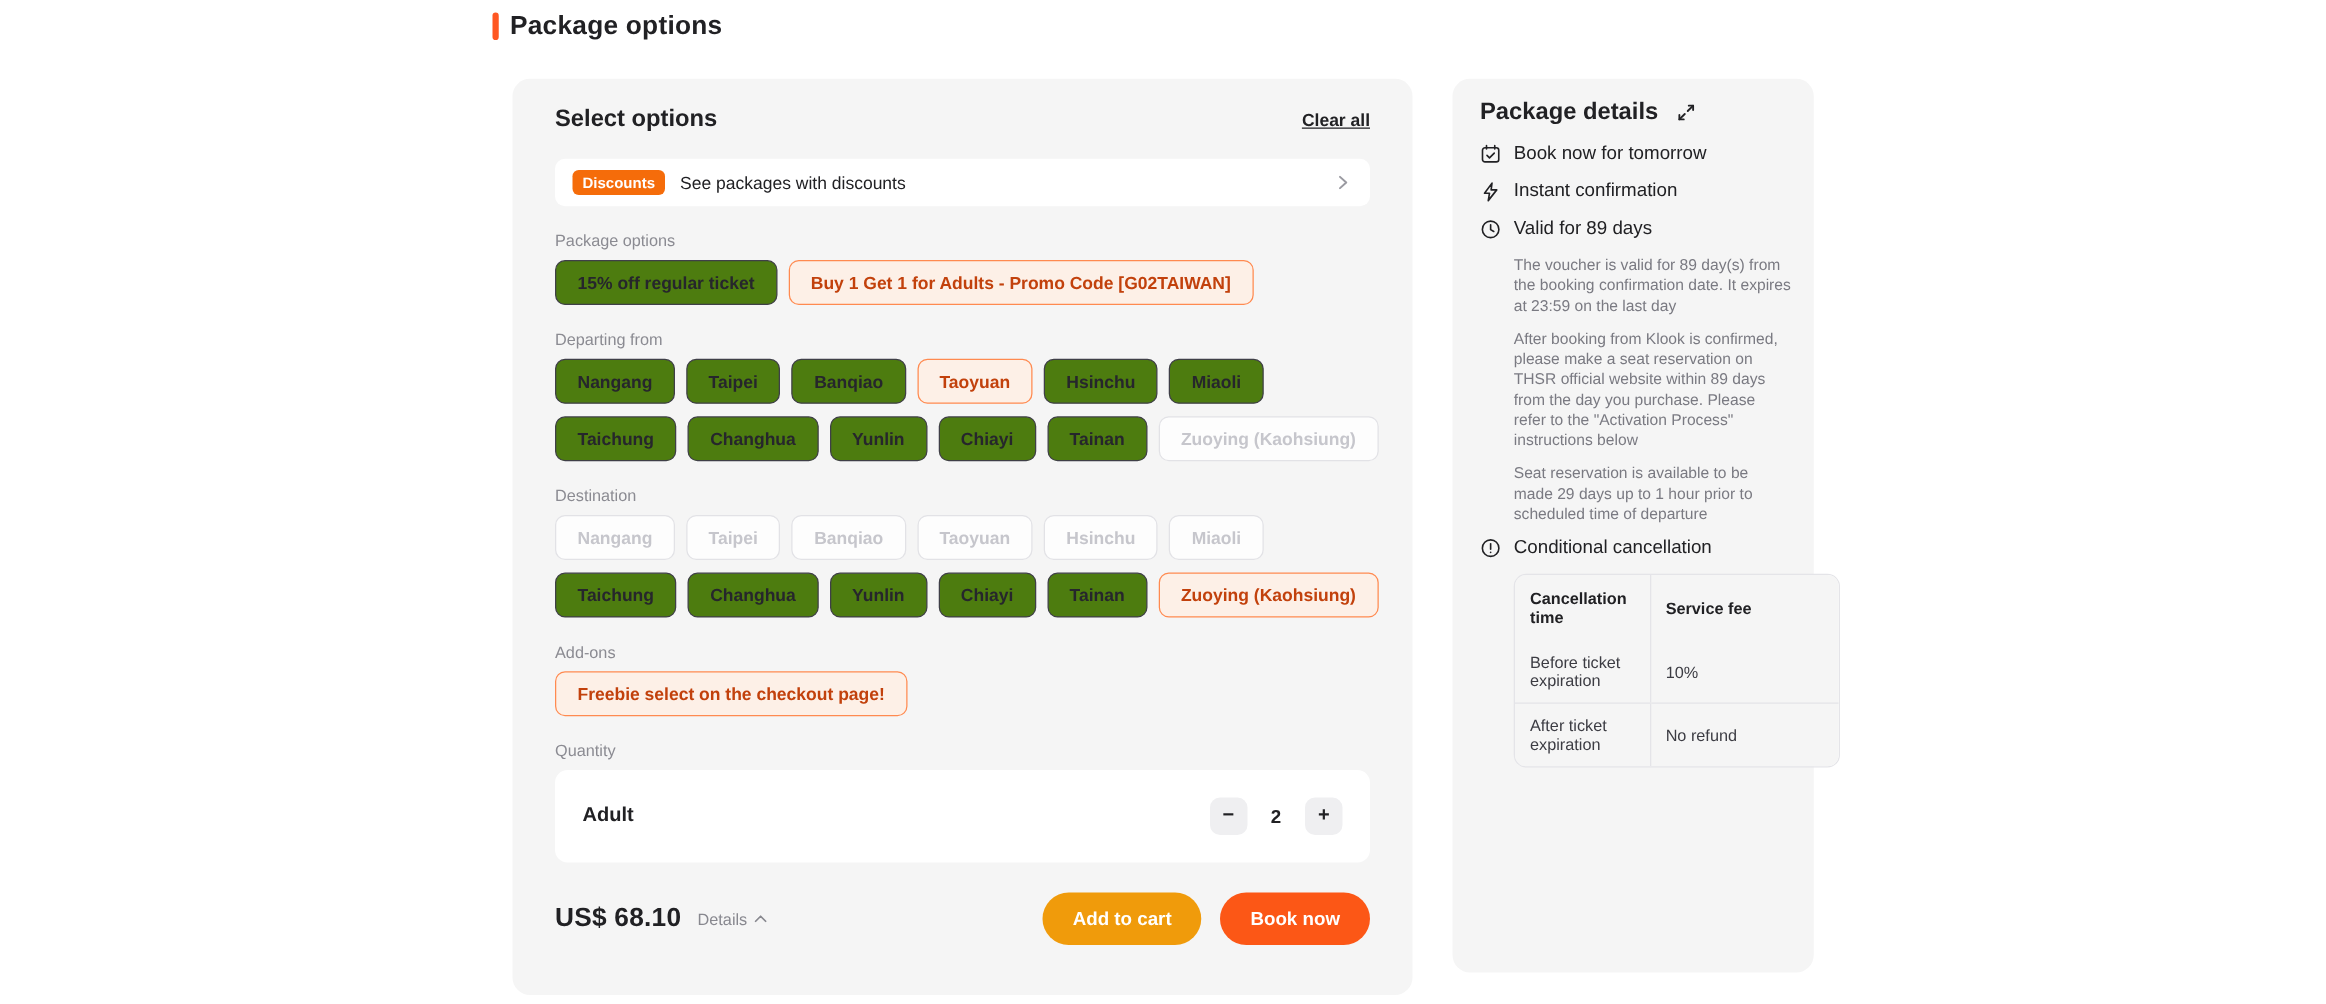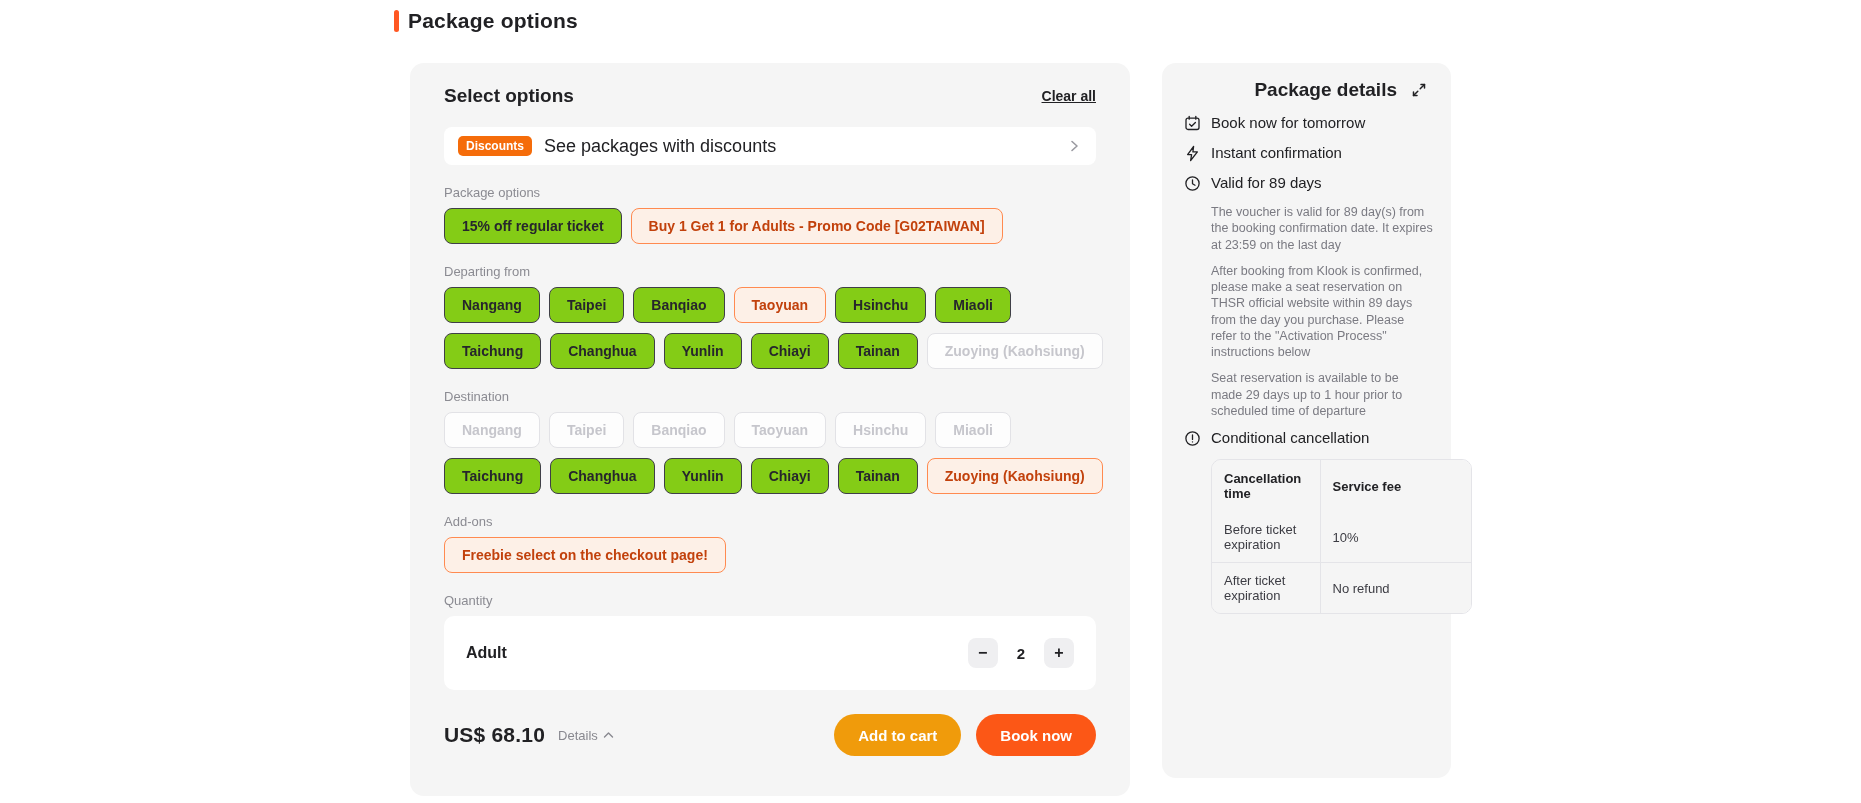--- a/index.html
+++ b/index.html
@@ -16,28 +16,28 @@
   .select-card { position:absolute; left:410px; top:63px; width:720px; height:733px;
     background:#f5f5f5; border-radius:14px; padding:22px 34px; }
   .select-head { display:flex; justify-content:space-between; align-items:center; margin-bottom:20px; }
   .select-title { font-size:19px; font-weight:700; }
   .clear-all { font-size:14px; font-weight:600; color:#212124; text-decoration:underline; cursor:pointer; }
 
   .discount-bar { background:#fff; border-radius:8px; height:38px; display:flex; align-items:center;
     padding:0 14px; margin-bottom:20px; cursor:pointer; }
   .discount-badge { background:#f56c0a; color:#fff; font-size:12px; font-weight:700;
     padding:3px 8px; border-radius:5px; margin-right:12px; }
-  .discount-text { font-size:18px; color:#212124;text-align:right; }
+  .discount-text { font-size:14px; color:#212124;text-align:right; }
   .discount-bar .chev { margin-left:auto; display:flex; }
 
   .group-label { font-size:13px; color:#8b8b92; margin-bottom:8px; }
   .chip-rows { margin-bottom:20px; }
   .chip-row { display:flex; gap:9px; margin-bottom:10px; }
   .chip-row:last-child { margin-bottom:0; }
-  .chip { font-family:inherit; font-size:14px; font-weight:700; color:#26262c; background:#84cc16;
+  .chip { font-family:inherit; font-size:14px; font-weight:700; color:#26262c; background:#4d7c0f;
     border:1px solid #3f3f47; border-radius:8px; padding:9px 17px; cursor:pointer; white-space:nowrap; }
   .chip.selected { color:#c2410c; border-color:#ff8a50; background:#fdf0e7; }
   .chip.disabled { color:#c6c6cc; border-color:#e2e2e6; background:#fdfdfd; cursor:default; }
 
   .qty-card { background:#fff; border-radius:10px; height:74px; display:flex; align-items:center;
     justify-content:space-between; padding:0 22px; margin-bottom:24px; }
   .qty-type { font-size:16px; font-weight:700; }
   .stepper { display:flex; align-items:center; }
   .step-btn { width:30px; height:30px; border:none; border-radius:8px; background:#efeff1;
     color:#212124; font-size:16px; font-weight:700; cursor:pointer; line-height:1; }
@@ -49,21 +49,21 @@
     color:#88888f; cursor:pointer; }
   .footer-btns { margin-left:auto; display:flex; gap:15px; }
   .btn { border:none; height:42px; border-radius:24px; padding:0 24px; font-family:inherit;
     font-size:15px; font-weight:700; color:#fff; cursor:pointer; }
   .btn-cart { background:#f09b0b; }
   .btn-book { background:#fc5716; }
 
   
   .details-card { position:absolute; left:1162px; top:63px; width:289px; height:715px;
     background:#f5f5f5; border-radius:14px; padding:16px 22px; }
-  .details-head { display:flex; justify-content:flex-end; align-items:center; margin-bottom:13px;gap:12px; }
+  .details-head { display:flex; justify-content:flex-start; align-items:center; margin-bottom:13px;gap:12px; }
   .details-title { font-size:19px; font-weight:700; }
   .expand-btn { background:none; border:none; cursor:pointer; display:flex; padding:2px; }
   .feature { display:flex; align-items:flex-start; gap:10px; margin-bottom:12px; }
   .feature .f-icon { flex:0 0 17px; margin-top:1px; display:flex; }
   .feature .f-text { font-size:15px; color:#212124; }
   .valid-paragraphs { margin:2px 0 2px 27px; }
   .valid-paragraphs p { font-size:12.5px; line-height:1.3; color:#7a7a82; margin-bottom:10px; width:222px; }
   .cancel-table { margin-left:27px; margin-top:4px; width:218px; border-collapse:collapse;
     background:#f5f5f5; }
   .cancel-table th, .cancel-table td { border:1px solid #e4e4e8; text-align:left; vertical-align:middle;

